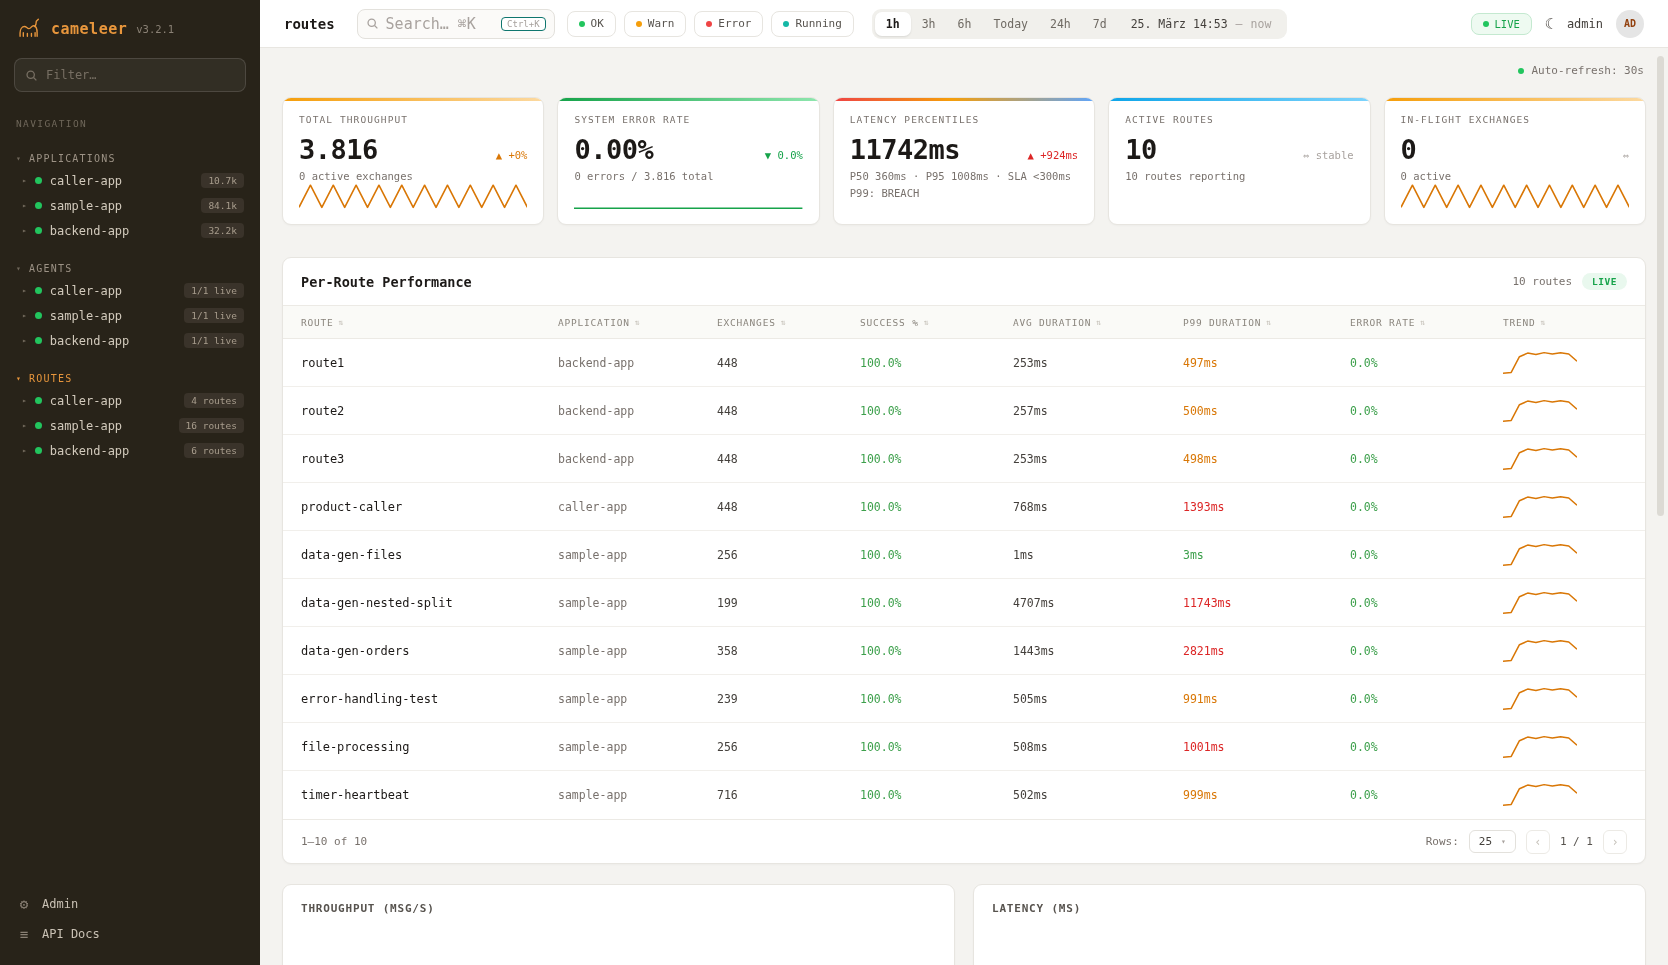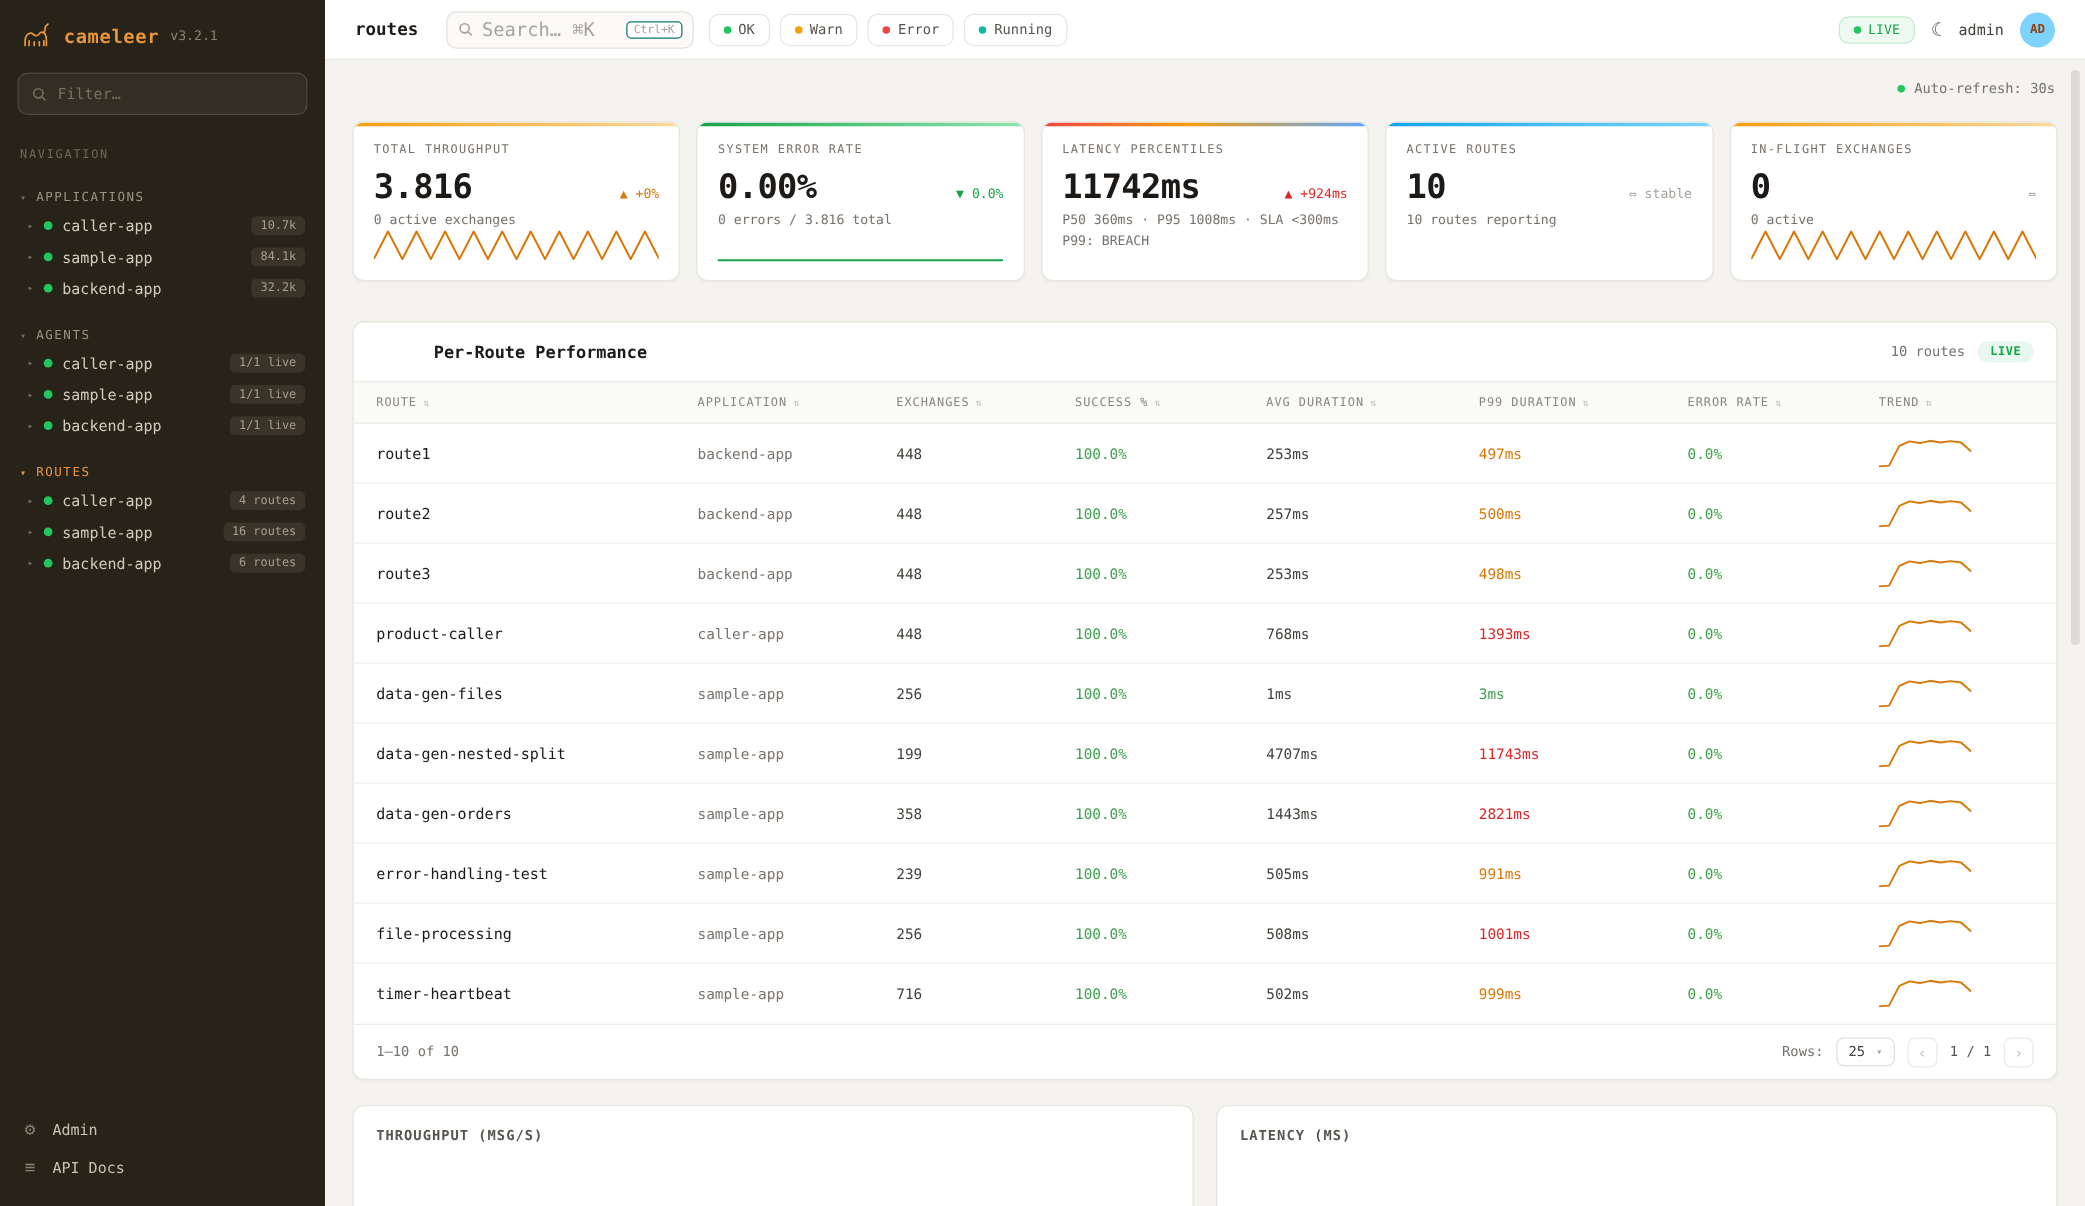--- a/index.html
+++ b/index.html
@@ -46,21 +46,21 @@
   .range-group { display:flex; align-items:center; background:#f1f0ec; border-radius:9px; padding:3px; margin-left:6px; }
   .range-btn { font-family:inherit; font-size:11.5px; color:#6f6a63; padding:5px 11px; border-radius:7px; border:none; background:transparent; cursor:pointer; }
   .range-btn.active { background:#fff; color:#1c1917; font-weight:bold; box-shadow:0 1px 2px rgba(0,0,0,.1); }
   .range-time { display:flex; gap:8px; align-items:center; padding:0 13px; font-size:11.5px; color:#44403c; white-space:nowrap; }
   .time-sep,.time-to { color:#a8a29e; }
   .topbar-right { margin-left:auto; display:flex; align-items:center; gap:13px; }
   .live-badge { display:flex; align-items:center; gap:6px; border:1px solid #c4e9d0; background:#eefaf1; color:#16a34a; border-radius:8px; padding:4px 11px; font-size:10.5px; cursor:pointer; }
   .live-dot { width:6px; height:6px; border-radius:50%; background:#22c55e; }
   .moon-btn { font-size:15px; color:#57534e; cursor:pointer; background:none; border:none; font-family:inherit; }
   .username { font-size:12px; color:#44403c; }
-  .avatar { width:28px; height:28px; border-radius:50%; background:#7dd3fc; color:#92400e; font-size:10px; font-weight:bold; display:flex; align-items:center; justify-content:center; cursor:pointer; }
+  .avatar { width:28px; height:28px; border-radius:50%; background:#e5e5e5; color:#92400e; font-size:10px; font-weight:bold; display:flex; align-items:center; justify-content:center; cursor:pointer; }
 
   .content { flex:1; overflow:hidden; padding:0 22px; }
   .autorefresh { display:flex; justify-content:flex-end; align-items:center; gap:7px; padding:16px 2px 0; font-size:11px; color:#78716c; }
   .green-dot { width:6px; height:6px; border-radius:50%; background:#22c55e; }
 
   
   .kpi-grid { display:grid; grid-template-columns:repeat(5,1fr); gap:13px; margin-top:20px; }
   .kpi-card { position:relative; background:#fff; border:1px solid #e7e5e0; border-radius:9px; height:128px; padding:16px; overflow:hidden; box-shadow:0 1px 2px rgba(0,0,0,.03); }
   .kpi-accent { position:absolute; top:0; left:0; right:0; height:3px; }
   .kpi-accent-1 { background:linear-gradient(90deg,#f59e0b,#fcd9a0); }
@@ -73,21 +73,21 @@
   .kpi-value { font-size:27px; font-weight:bold; color:#1c1917; letter-spacing:-.5px; }
   .kpi-delta { font-size:10.5px; white-space:nowrap; margin-left:8px; }
   .delta-warn { color:#d97706; } .delta-good { color:#16a34a; }
   .delta-bad { color:#dc2626; } .delta-neutral { color:#a8a29e; }
   .kpi-sub { font-size:10.5px; color:#78716c; margin-top:5px; }
   .kpi-spark { position:absolute; left:16px; right:16px; bottom:10px; height:34px; }
   .kpi-spark svg { width:100%; height:100%; display:block; }
 
   
   .table-panel { margin-top:32px; background:#fff; border:1px solid #e7e5e0; border-radius:9px; overflow:hidden; box-shadow:0 1px 2px rgba(0,0,0,.03); }
-  .panel-head { display:flex; align-items:center; padding:15px 18px;margin-left:46px; }
+  .panel-head { display:flex; align-items:center; padding:15px 18px; }
   .panel-title { font-size:13.5px; font-weight:bold; }
   .panel-meta { margin-left:auto; display:flex; align-items:center; gap:10px; font-size:11px; color:#78716c; }
   .mini-live { background:#e9f8ee; color:#16a34a; border-radius:10px; padding:3px 10px; font-size:9.5px; font-weight:bold; letter-spacing:.5px; }
   .t-head,.t-row { display:grid; grid-template-columns:257px 159px 143px 153px 170px 167px 153px 1fr; align-items:center; padding:0 18px; }
   .t-head { height:34px; background:#fafaf7; border-top:1px solid #eceae5; border-bottom:1px solid #eceae5; }
   .t-h { font-size:9.5px; letter-spacing:.8px; color:#8a857d; display:flex; gap:5px; align-items:center; cursor:pointer; white-space:nowrap; }
   .sort-icon { font-size:8px; color:#c6c2ba; }
   .t-row { height:48px; border-bottom:1px solid #f1efeb; cursor:pointer; }
   .t-row:last-child { border-bottom:none; }
   .t-route { font-size:12px; color:#1c1917; }
@@ -242,20 +242,35 @@
           </button>
           <button class="chip">
             <span class="chip-dot" style="background: rgb(239, 68, 68);"></span>
             <span>Error</span>
           </button>
           <button class="chip">
             <span class="chip-dot" style="background: rgb(20, 184, 166);"></span>
             <span>Running</span>
           </button>
         </div>
+      <div class="range-group">
+        <div style="display:flex">
+            <button class="range-btn active">1h</button>
+            <button class="range-btn">3h</button>
+            <button class="range-btn">6h</button>
+            <button class="range-btn">Today</button>
+            <button class="range-btn">24h</button>
+            <button class="range-btn">7d</button>
+          </div>
+        <div class="range-time">
+          <span>25. März 14:53</span>
+          <span class="time-sep">—</span>
+          <span class="time-to">now</span>
+        </div>
+      </div>
       <div class="topbar-right">
         <div class="live-badge">
           <span class="live-dot"></span>
           <span>LIVE</span>
         </div>
         <button class="moon-btn"><span>☾</span></button>
         <span class="username">admin</span>
         <div class="avatar">AD</div>
       </div>
     </header>

